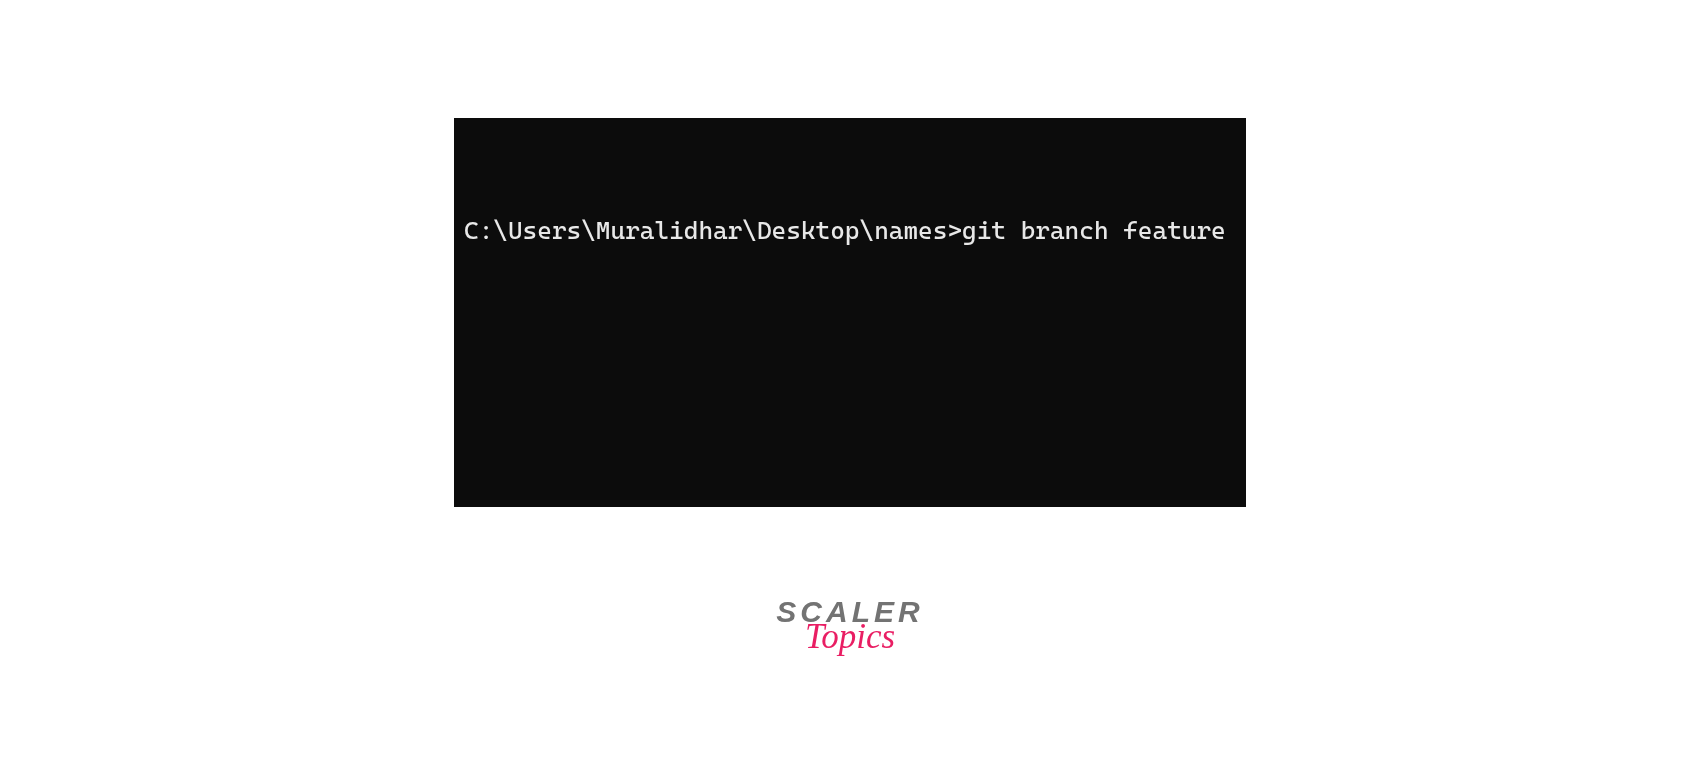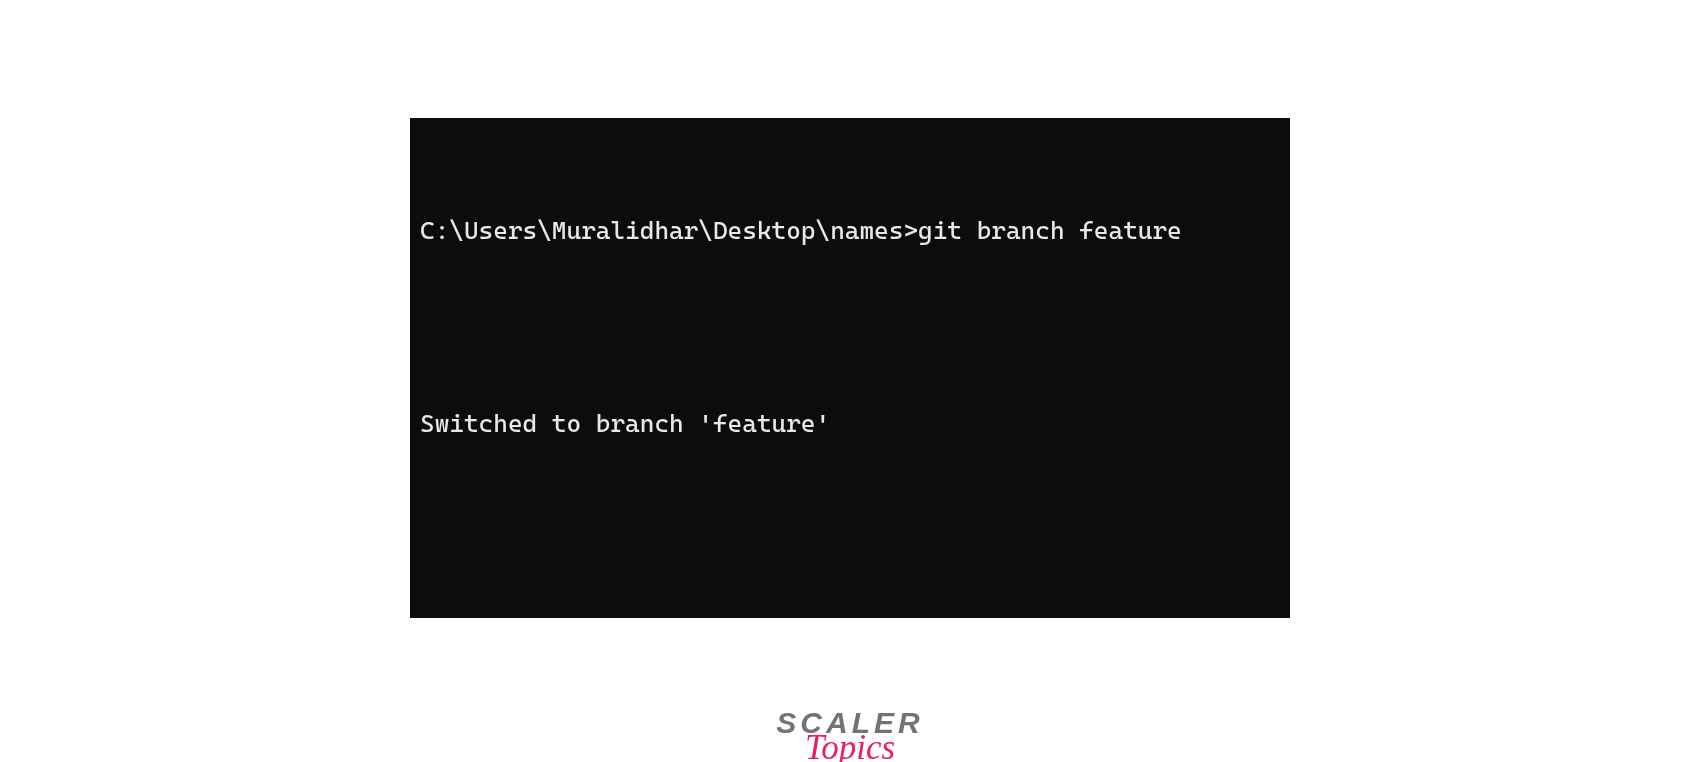--- a/index.html
+++ b/index.html
@@ -10,21 +10,21 @@
     body {
       width: 1700px;
       height: 762px;
       background: #ffffff;
       display: flex;
       flex-direction: column;
       align-items: center;
       padding-top: 118px;
     }
     .terminal {
-      width: 880px;
+      width: 792px;
       background: #0c0c0c;
       color: #e8e8e8;
       font-family: "Cascadia Mono", "Consolas", "Courier New", monospace;
       font-size: 25px;
       line-height: 1.55;
       padding: 16px 10px 24px 10px;
       white-space: pre;
       overflow: hidden;
     }
     .terminal .line {
@@ -54,21 +54,20 @@
       font-weight: 500;
       font-style: italic;
     }
   </style>
 </head>
 <body>
 
 <div class="terminal">
   <span class="line"><span>C:\Users\Muralidhar\Desktop\names&gt;</span><span>git branch feature</span></span>
   <span class="line"></span>
-  <span class="line">Switched to branch 'feature'</span>
   <span class="line"></span>
   
 </div>
 
 <div class="logo">
   <div class="logo-top">SCALER</div>
   <div class="logo-bottom">Topics</div>
 </div>
 
 </body></html>

